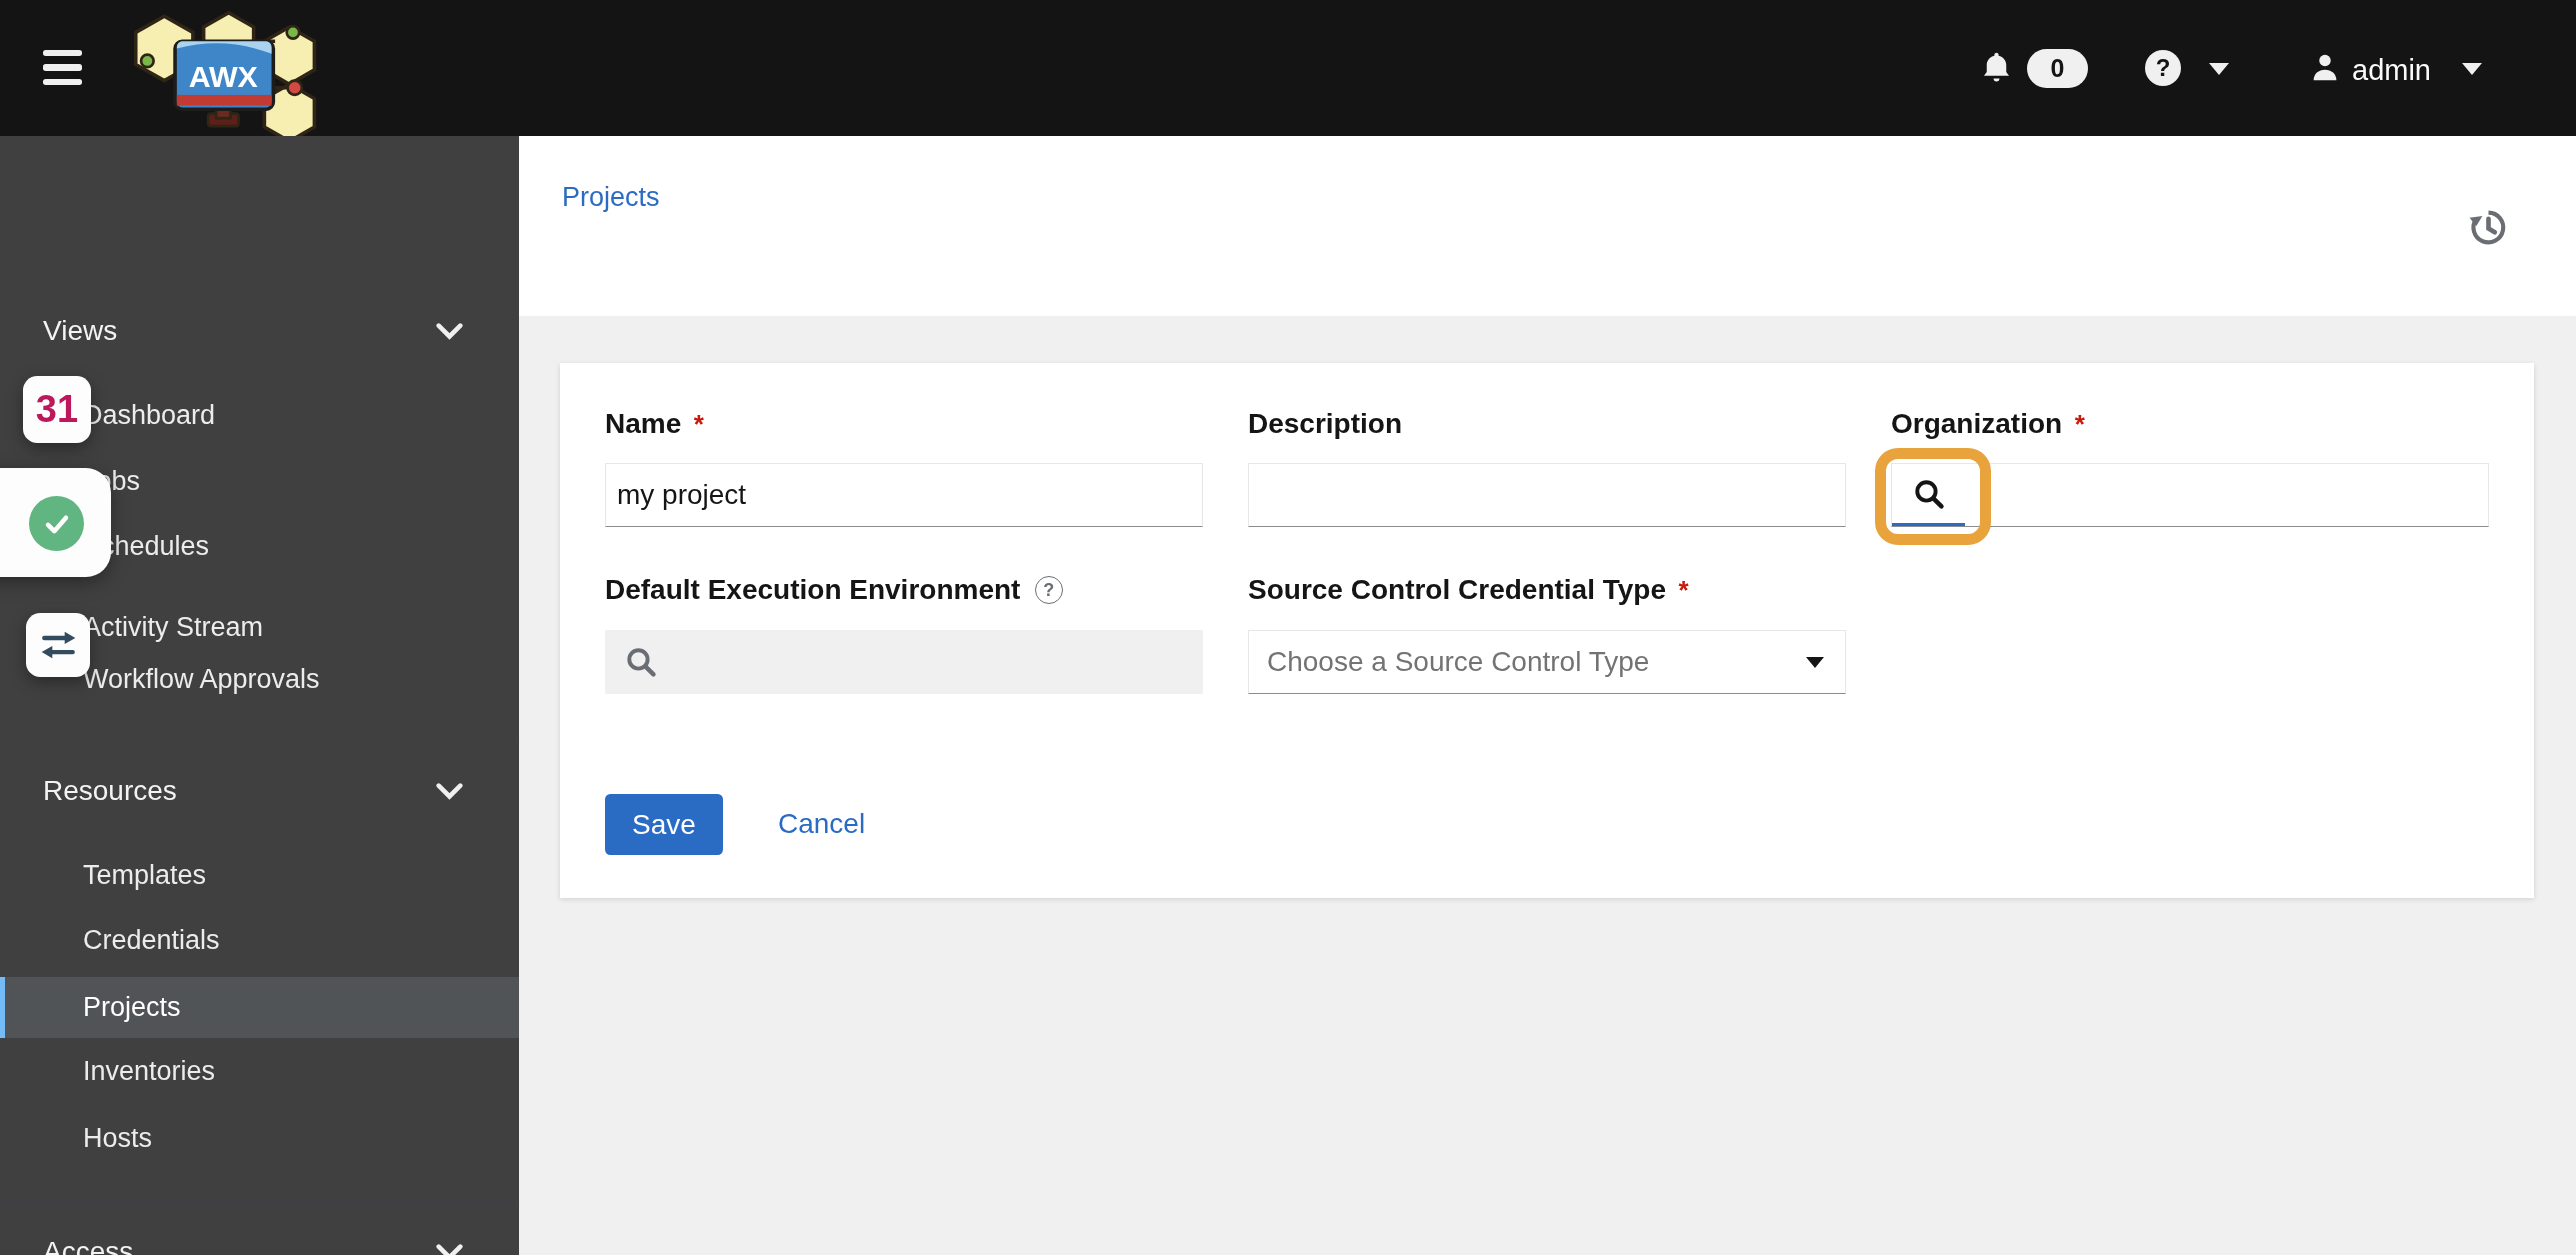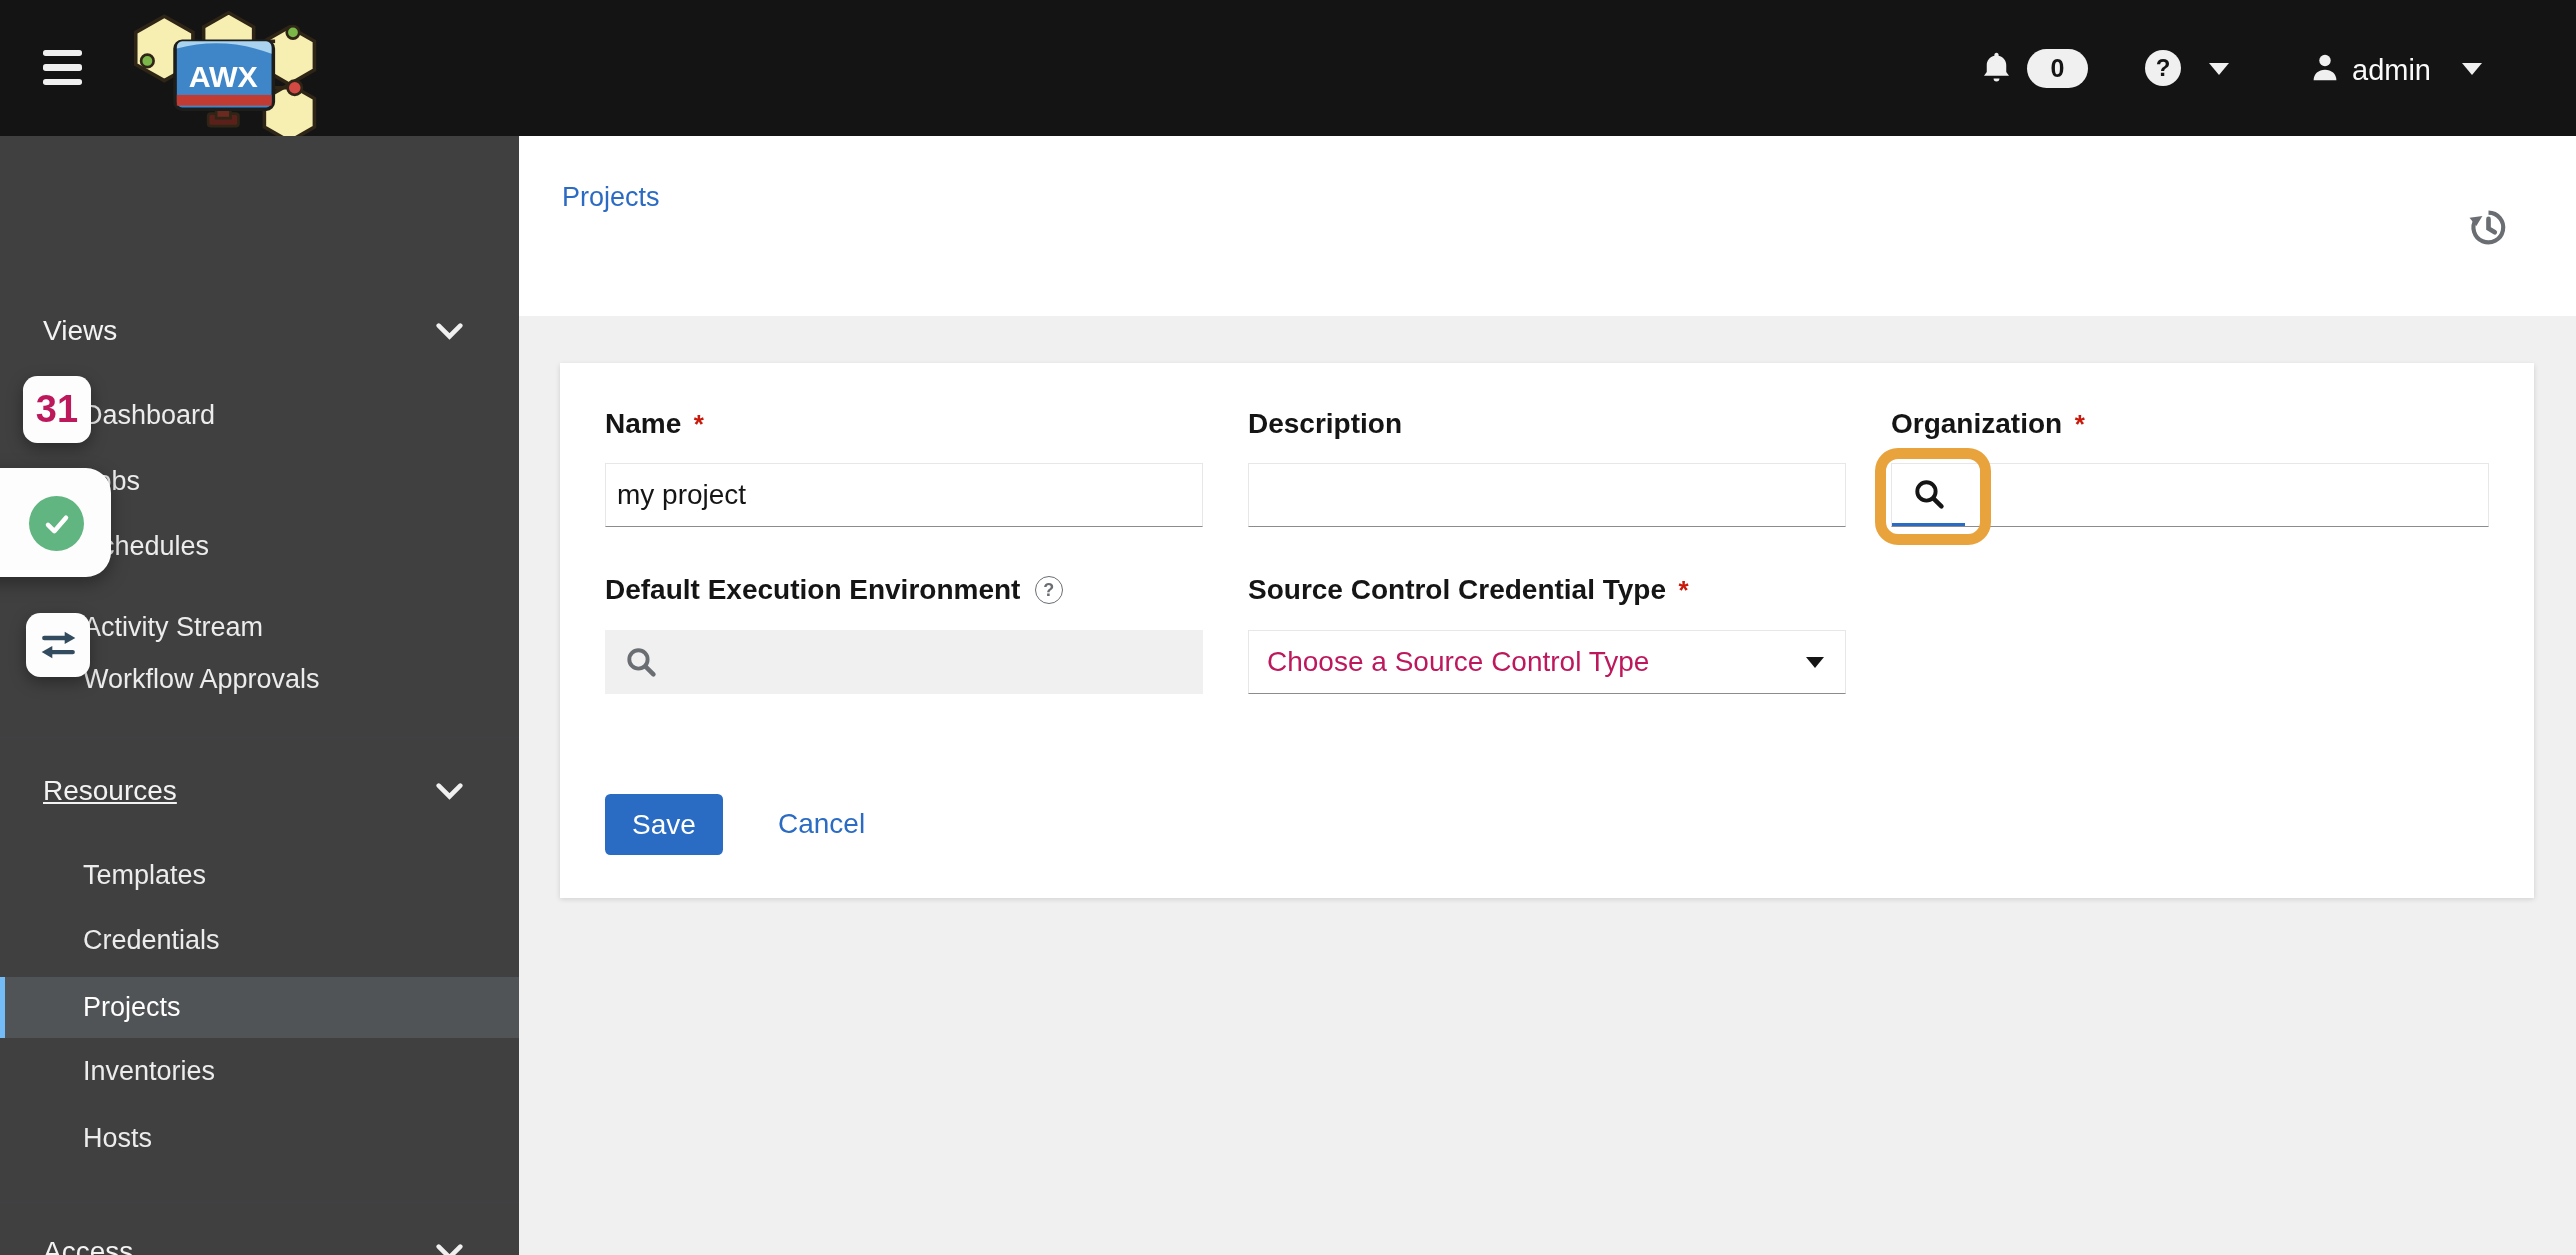--- a/index.html
+++ b/index.html
@@ -63,21 +63,21 @@
 
   .click-highlight { position:absolute; left:1315px; top:85px; width:116px; height:97px;
     border:11.6px solid #e9a33c; border-radius:23px; pointer-events:none; }
 
   .disabled-lookup { position:absolute; left:45px; top:267px; width:598px; height:64px; background:#f0f0f0;
     display:flex; align-items:center; padding-left:18px; }
 
   .pf-select { position:absolute; left:688px; top:267px; width:598px; height:64px; background:#ffffff;
     border:0.9px solid #e7e7e7; border-bottom:0.9px solid #8a8d90; display:flex; align-items:center;
     padding:0 21.5px 0 18px; cursor:pointer; }
-  .pf-select .sel-text { font-size:28px; color:#be185d; flex:1; }
+  .pf-select .sel-text { font-size:28px; color:#737373; flex:1; }
   .sel-caret { width:0; height:0; border-left:9.8px solid transparent; border-right:9.8px solid transparent;
     border-top:11.6px solid #151515; }
 
   .save-btn { position:absolute; left:45px; top:431px; width:118px; height:61px; background:#2a6cc4;
     color:#ffffff; font-size:28px; border:none; border-radius:5.4px; cursor:pointer;
     font-family:"Liberation Sans","DejaVu Sans",sans-serif; }
   .cancel-btn { position:absolute; left:218px; top:445px; font-size:28px; color:#2b6bc3; cursor:pointer;
     background:none; border:none; font-family:"Liberation Sans","DejaVu Sans",sans-serif; }
 
   
@@ -148,21 +148,21 @@
     </svg>
 
     <div class="sb-item" style="top:264px;">Dashboard</div>
     <div class="sb-item" style="top:330px;">Jobs</div>
     <div class="sb-item" style="top:395px;">Schedules</div>
     <div class="sb-item" style="top:476px;">Activity Stream</div>
     <div class="sb-item" style="top:528px;">Workflow Approvals</div>
 
     <div class="sb-divider" style="top:601px;"></div>
 
-    <div class="sb-header" style="top:639px;text-decoration:underline;">Resources</div>
+    <div class="sb-header" style="top:639px;">Resources</div>
     <svg class="sb-chevron" style="top:646px;" width="27" height="18" viewBox="0 0 20 12">
       <path d="M2 2 L10 10 L18 2" stroke="#f0f0f0" stroke-width="3.4" fill="none" stroke-linecap="round"></path>
     </svg>
 
     <div class="sb-item" style="top:724px;">Templates</div>
     <div class="sb-item" style="top:789px;">Credentials</div>
     <div class="sb-selected">
       <span>Projects</span>
     </div>
     <div class="sb-item" style="top:920px;">Inventories</div>

